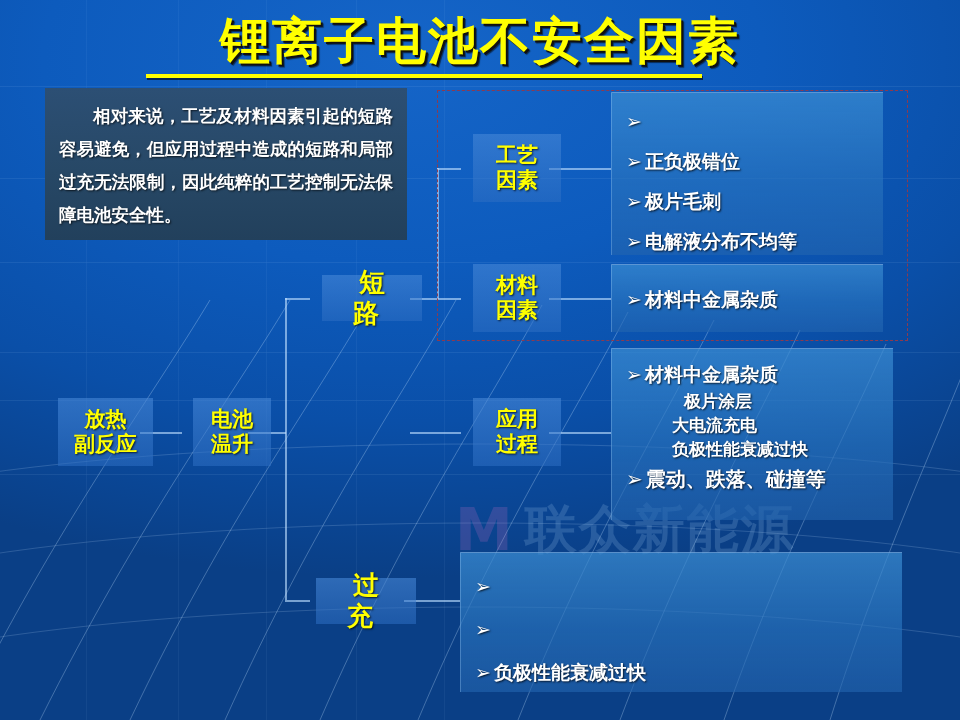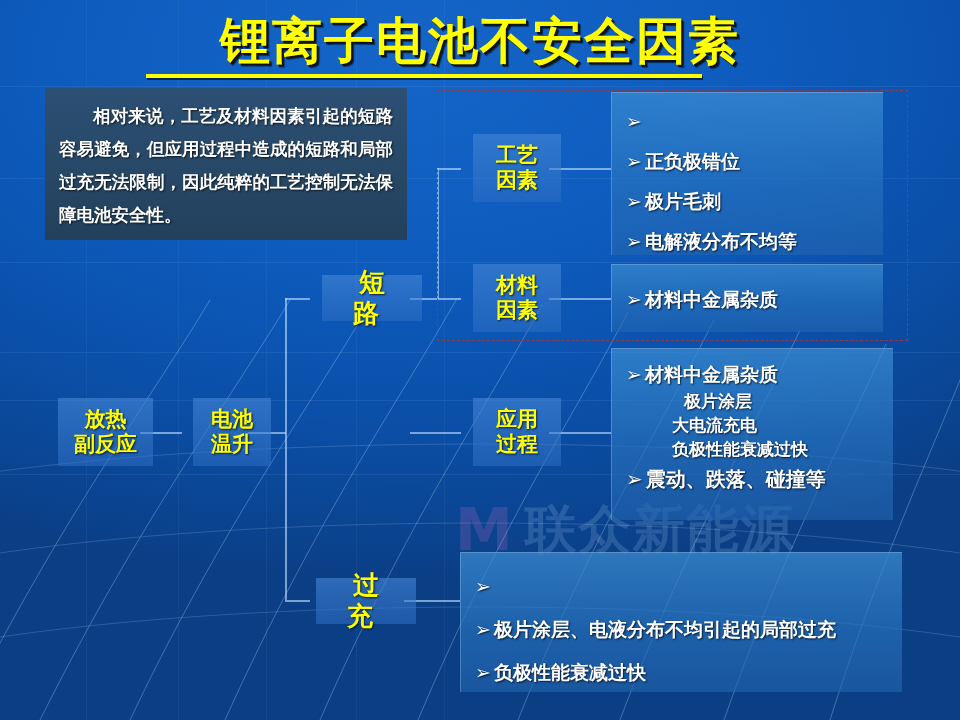--- a/index.html
+++ b/index.html
@@ -240,21 +240,20 @@
       <span> 震动、跌落、碰撞等</span>
     </div>
   </div>
 
   <div class="panel" style="left:460px;top:552px;width:442px;height:140px;padding-top:12px;">
     <div class="bullet" style="font-size:19px;line-height:43px;">
       <span class="arrow">➢</span>
     </div>
     <div class="bullet" style="font-size:19px;line-height:43px;">
       <span class="arrow">➢</span>
-      <span>极片涂层、电液分布不均引起的局部过充</span>
     </div>
     <div class="bullet" style="font-size:19px;line-height:43px;">
       <span class="arrow">➢</span>
       <span>负极性能衰减过快</span>
     </div>
   </div>
 
 </div>
 
 </body></html>

